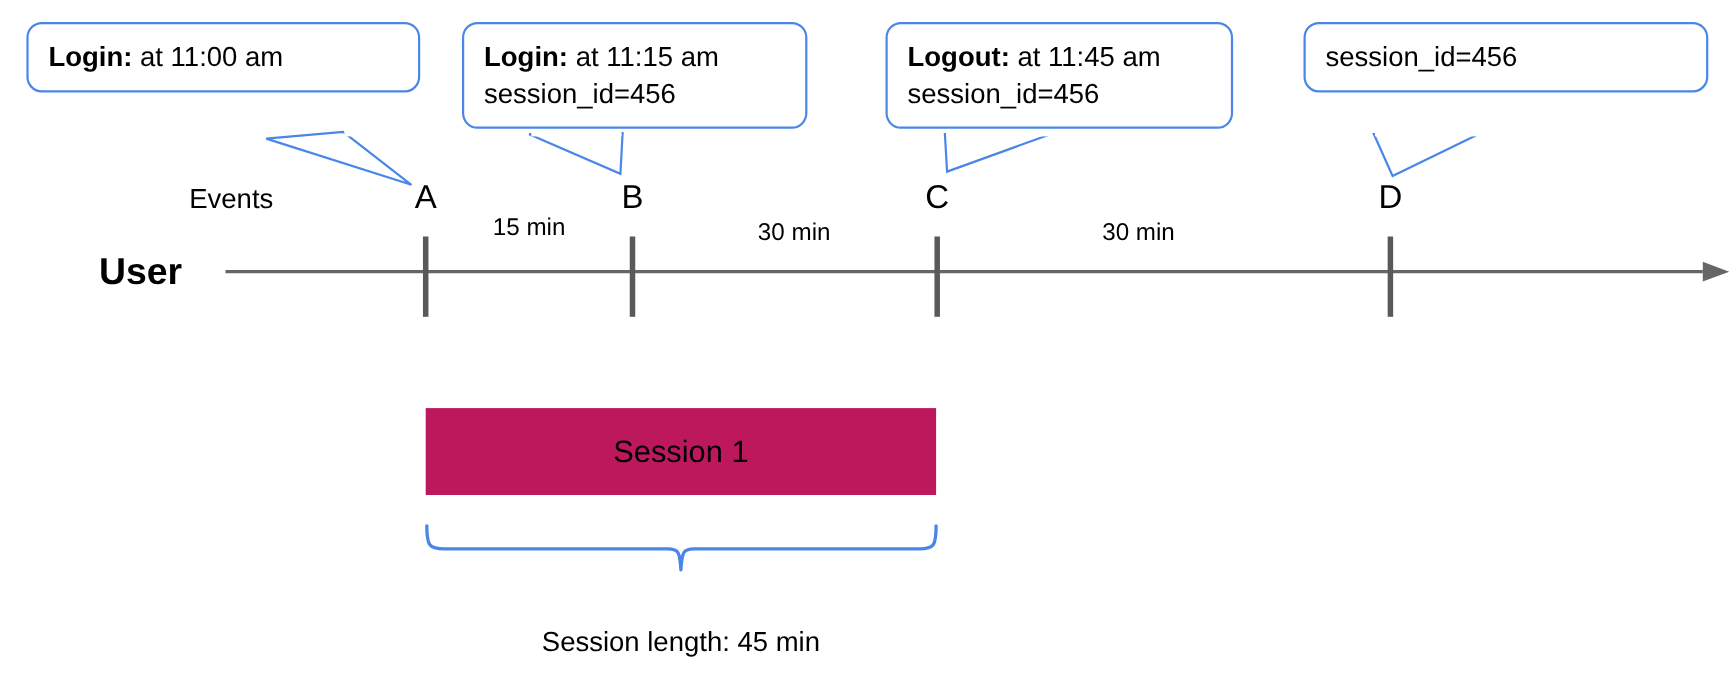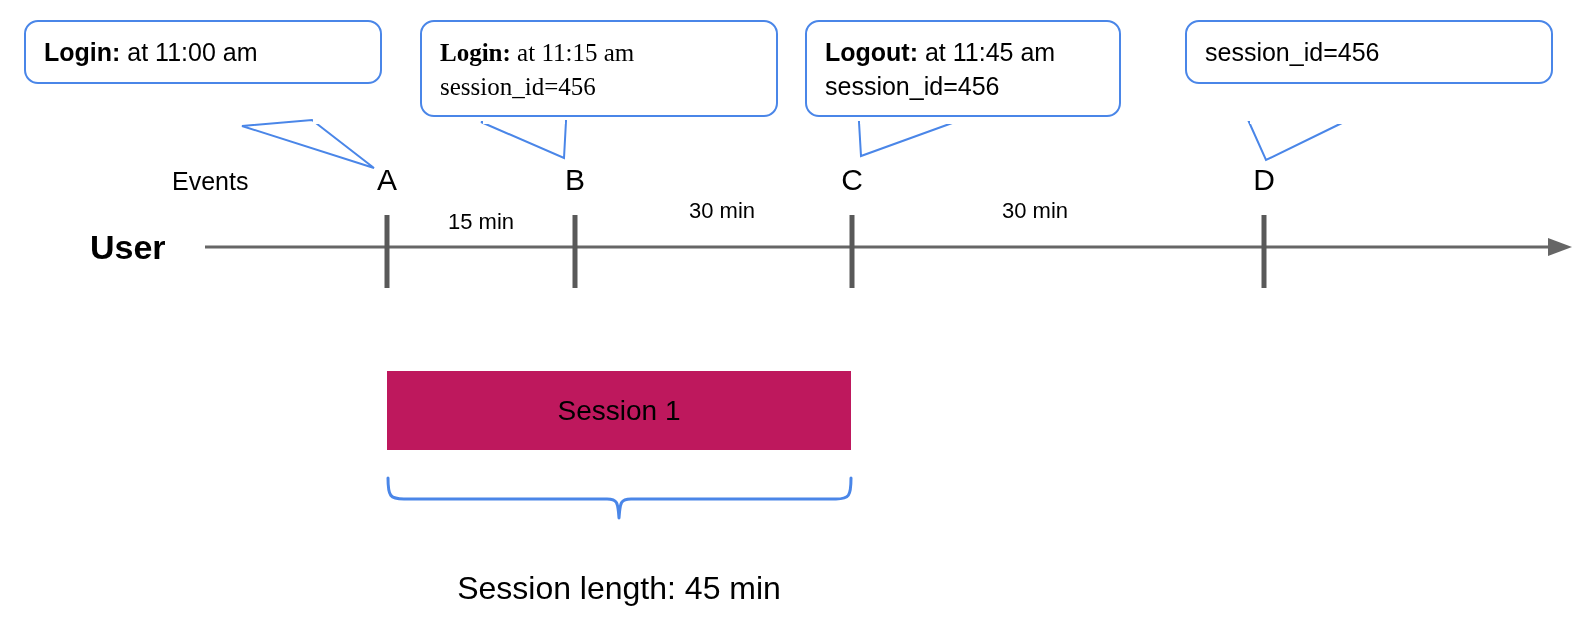--- a/index.html
+++ b/index.html
@@ -81,21 +81,21 @@
     position: absolute;
     display: flex;
     align-items: center;
     justify-content: center;
     font-size: 28px;
     color: #000000;
     z-index: 3;
   }
   #session-caption {
     position: absolute;
-    font-size: 32px;
+    font-size: 25px;
     white-space: nowrap;
     transform: translateX(-50%);
     z-index: 4;
   }
 </style>
 </head>
 <body>
 
 <div id="canvas">
 
@@ -131,21 +131,21 @@
              C 849,499 851,496 851,478" fill="none" stroke="#4a86e8" stroke-width="3" stroke-linecap="round" stroke-linejoin="round"></path>
   </svg>
 
   <div class="callout" id="cal-a" style="left:24px; top:20px; width:358px;">
     <div class="line">
       <span class="evt">Login:</span>
       <span>at 11:00 am</span>
     </div>
   </div>
 
-  <div class="callout" id="cal-b" style="left:420px; top:20px; width:358px;font-family:Liberation Serif, serif;">
+  <div class="callout" id="cal-b" style="left:420px; top:20px; width:314px;">
     <div class="line">
       <span class="evt">Login:</span>
       <span>at 11:15 am</span>
     </div>
     <div class="line">session_id=456</div>
   </div>
 
   <div class="callout" id="cal-c" style="left:805px; top:20px; width:316px;">
     <div class="line">
       <span class="evt">Logout:</span>
@@ -159,21 +159,21 @@
   </div>
 
   <div class="lbl" style="left:172px; top:167px;">Events</div>
   <div class="lbl big" style="left:90px; top:228px;">User</div>
 
   <div class="tick-label" style="left:387px; top:163px;">A</div>
   <div class="tick-label" style="left:575px; top:163px;">B</div>
   <div class="tick-label" style="left:852px; top:163px;">C</div>
   <div class="tick-label" style="left:1264px; top:163px;">D</div>
 
-  <div class="dur-label" style="left:481px; top:209px;">15 min</div>
+  <div class="dur-label" style="left:481px; top:194px;">15 min</div>
   <div class="dur-label" style="left:722px; top:198px;">30 min</div>
   <div class="dur-label" style="left:1035px; top:198px;">30 min</div>
 
   <div id="session-bar" style="left:387px; top:371px; width:464px; height:79px; background:#be185d;">
     <span>Session 1</span>
   </div>
 
   <div id="session-caption" style="left:619px; top:570px;">Session length: 45 min</div>
 
 </div>

